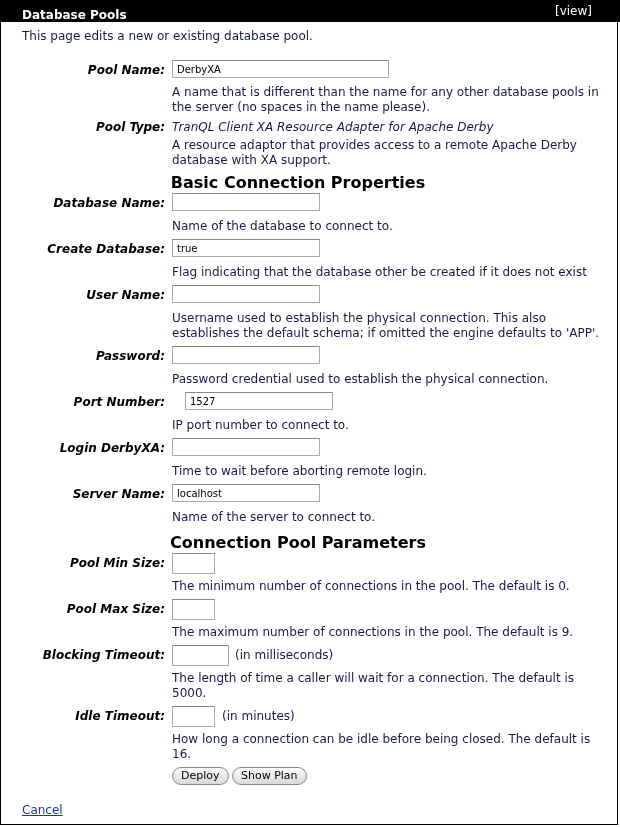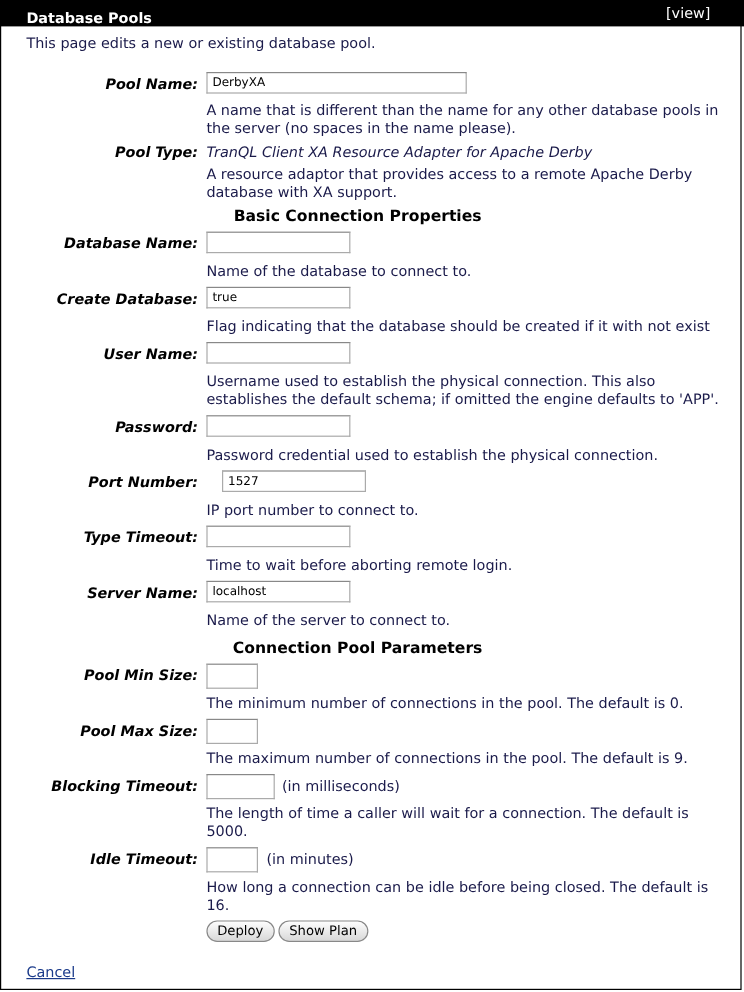--- a/index.html
+++ b/index.html
@@ -5,26 +5,26 @@
   html, body { margin: 0; padding: 0; background: #fff; }
   body { width: 620px; height: 827px; position: relative; font-family: "DejaVu Sans", sans-serif; font-size: 12px; color: #1a1a4a; }
   .frame { position: absolute; left: 0; top: 0; width: 618px; height: 825px; border: 1px solid #000; box-sizing: border-box; }
   .titlebar { position: absolute; left: 0; top: 0; width: 620px; height: 22px; background: #000; color: #fff; }
   .titlebar .title { position: absolute; left: 22px; top: 8px; font-weight: bold; font-size: 12px; }
   .titlebar .view { position: absolute; right: 28px; top: 4px; font-size: 12px; color: #fff; cursor: pointer; }
   .intro { position: absolute; left: 22px; top: 29px; font-size: 12px; color: #1a1a4a; }
   .label { position: absolute; right: 455px; font-weight: bold; color: #000; text-align: right; white-space: nowrap; font-size: 12px; font-style: italic; }
   .field { position: absolute; left: 172px; height: 18px; border: 1px solid #aaa; border-top-color: #888; box-sizing: border-box; font-family: "DejaVu Sans", sans-serif; font-size: 10px; padding: 1px 4px; color: #000; background: #fff; }
   .w-long { width: 217px; }
-  .w-mid { width: 120px; }
+  .w-mid { width: 148px; }
   .w-short { width: 43px; }
   .w-57 { width: 57px; }
   .desc { position: absolute; left: 172px; width: 430px; line-height: 15px; font-size: 12px; color: #1a1a4a; }
   .italic { font-style: italic; color: #1a1a4a; }
-  .section { position: absolute; left: 0; width: 596px; text-align: center; font-weight: bold; color: #000; font-size: 13px; }
+  .section { position: absolute; left: 0; width: 596px; text-align: center; font-weight: bold; color: #000; font-size: 16px; }
   .unit { position: absolute; font-size: 12px; color: #1a1a4a; }
   .btn { position: absolute; top: 767px; height: 18px; border: 1px solid #888; border-radius: 9px; background: linear-gradient(#fdfdfd, #d8d8d8); font-family: "DejaVu Sans", sans-serif; font-size: 11px; color: #000; padding: 0 8px; box-sizing: border-box; line-height: 16px; cursor: pointer; }
   .cancel { position: absolute; left: 22px; top: 803px; color: #1a3a8a; text-decoration: underline; font-size: 12px; cursor: pointer; }
 </style>
 </head>
 <body>
 
 <div class="frame"></div>
 
 <div class="titlebar">
@@ -43,35 +43,35 @@
 <div class="desc" style="top:138px">A resource adaptor that provides access to a remote Apache Derby database with XA support.</div>
 
 <div class="section" style="top:173px">Basic Connection Properties</div>
 
 <div class="label" style="top:196px">Database Name:</div>
 <input class="field w-mid" style="top: 193px;" type="text" value="">
 <div class="desc" style="top:219px">Name of the database to connect to.</div>
 
 <div class="label" style="top:242px">Create Database:</div>
 <input class="field w-mid" style="top: 239px;" type="text" value="true">
-<div class="desc" style="top:265px">Flag indicating that the database should be created if it with not exist</div>
+<div class="desc" style="top:265px">Flag indicating that the database other be created if it does not exist</div>
 
 <div class="label" style="top:288px">User Name:</div>
 <input class="field w-mid" style="top: 285px;" type="text" value="">
 <div class="desc" style="top:311px">Username used to establish the physical connection. This also establishes the default schema; if omitted the engine defaults to 'APP'.</div>
 
 <div class="label" style="top:349px">Password:</div>
 <input class="field w-mid" style="top: 346px;" type="password" value="">
 <div class="desc" style="top:372px">Password credential used to establish the physical connection.</div>
 
 <div class="label" style="top:395px">Port Number:</div>
 <input class="field w-mid" style="top: 392px; margin-left: 13px;" type="text" value="1527">
 <div class="desc" style="top:418px">IP port number to connect to.</div>
 
-<div class="label" style="top:441px">Type Timeout:</div>
+<div class="label" style="top:441px">Login DerbyXA:</div>
 <input class="field w-mid" style="top: 438px;" type="text" value="">
 <div class="desc" style="top:464px">Time to wait before aborting remote login.</div>
 
 <div class="label" style="top:487px">Server Name:</div>
 <input class="field w-mid" style="top: 484px;" type="text" value="localhost">
 <div class="desc" style="top:510px">Name of the server to connect to.</div>
 
 <div class="section" style="top:533px">Connection Pool Parameters</div>
 
 <div class="label" style="top:556px">Pool Min Size:</div>

